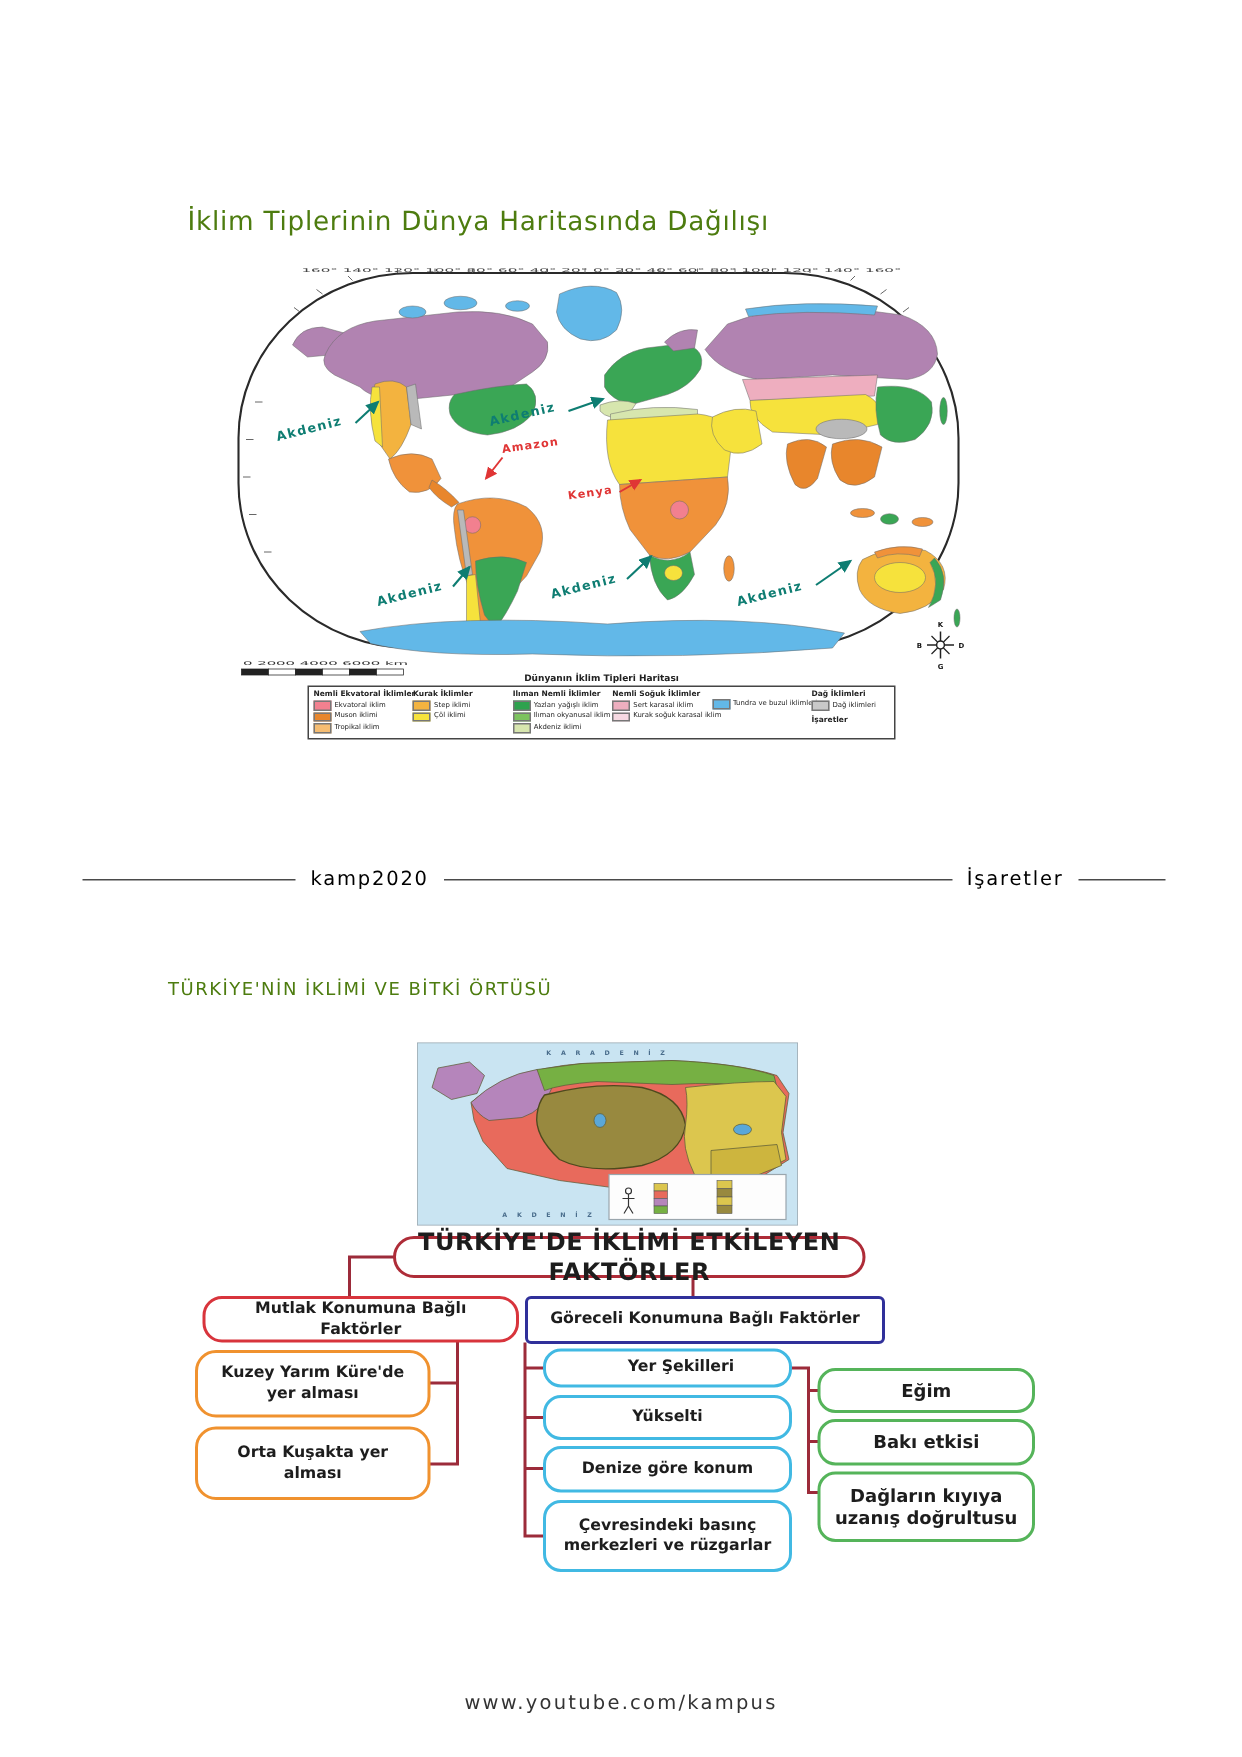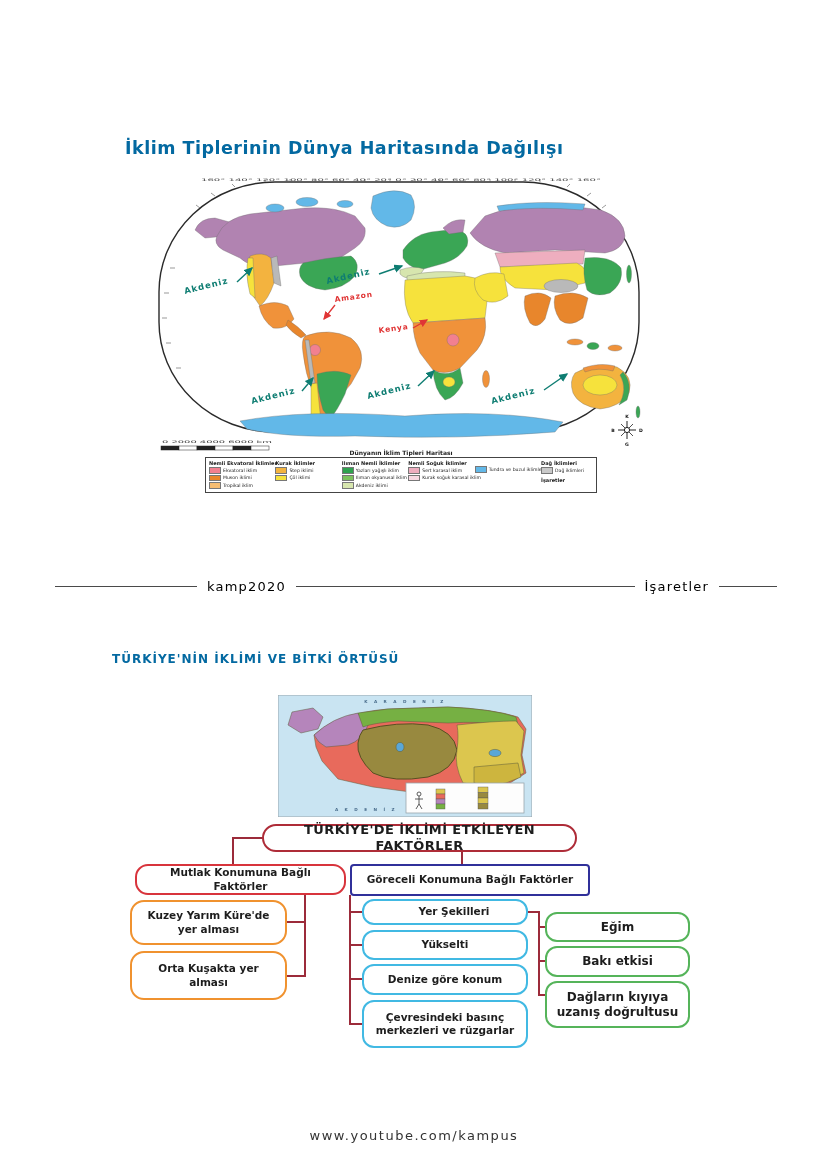--- a/index.html
+++ b/index.html
@@ -1,21 +1,21 @@
 <!DOCTYPE html>
 <html><head>
 <meta charset="utf-8">
 <style>
   html,body{margin:0;padding:0;background:#ffffff;}
   .page{position:relative;width:828px;height:1171px;background:#fff;
         font-family:"DejaVu Sans",sans-serif;overflow:hidden;}
   .abs{position:absolute;}
 
   
-  .sec-title{position:absolute;font-weight:bold;color:#0369a1;letter-spacing:.5px;white-space:nowrap;}
+  .sec-title{position:absolute;font-weight:normal;color:#4d7c0f;letter-spacing:.5px;white-space:nowrap;}
   #title-world{left:125px;top:138px;font-size:17.5px;}
   #title-turkey{left:112px;top:652px;font-size:12px;letter-spacing:1px;}
 
   
   .divider{position:absolute;left:55px;top:577px;width:722px;height:18px;
            display:flex;align-items:center;color:#000000;font-size:13px;letter-spacing:1.2px;}
   .divider .rule{height:0;border-top:1.4px solid #4a4a4a;}
   .divider .lbl{padding:0 10px;white-space:nowrap;}
 
   
@@ -25,21 +25,21 @@
   .lcol{flex:1;min-width:0;}
   .lcol .lhead{font-size:5px;font-weight:bold;white-space:nowrap;margin-bottom:1px;}
   .litem{display:flex;align-items:center;gap:2px;margin-bottom:1px;}
   .lsw{display:inline-block;width:10px;height:4.5px;border:.4px solid #777;flex:none;}
   .litem span.ltxt{font-size:4.6px;white-space:nowrap;}
   .lfoot{font-size:5px;font-weight:bold;margin-top:3px;}
 
   
   .fbox{position:absolute;background:#fff;display:flex;align-items:center;justify-content:center;
         text-align:center;font-weight:bold;color:#1d1d1d;border-style:solid;line-height:1.25;padding:1px 6px;box-sizing:border-box;}
-  .fb-root{left:262px;top:824px;width:315px;height:28px;border:2.6px solid #ae2c38;border-radius:14px;font-size:13px;letter-spacing:.4px;}
+  .fb-root{left:262px;top:824px;width:315px;height:28px;border:2.6px solid #ae2c38;border-radius:14px;font-size:16px;letter-spacing:.4px;}
   .fb-mutlak{left:135px;top:864px;width:211px;height:31px;border:2.3px solid #d8343c;border-radius:13px;font-size:10.5px;}
   .fb-gorecel{left:350px;top:864px;width:240px;height:32px;border:2.6px solid #30309a;border-radius:4px;font-size:10.5px;}
   .fb-or{border:2.5px solid #f0922f;border-radius:14px;font-size:10.5px;left:130px;width:157px;}
   .fb-or1{top:900px;height:45px;}
   .fb-or2{top:951px;height:49px;}
   .fb-cy{border:2.3px solid #41b9e3;border-radius:12px;font-size:10.5px;left:362px;width:166px;}
   .fb-cy1{top:899px;height:26px;padding-left:24px;}
   .fb-cy2{top:930px;height:30px;}
   .fb-cy3{top:964px;height:31px;}
   .fb-cy4{top:1000px;height:48px;}

